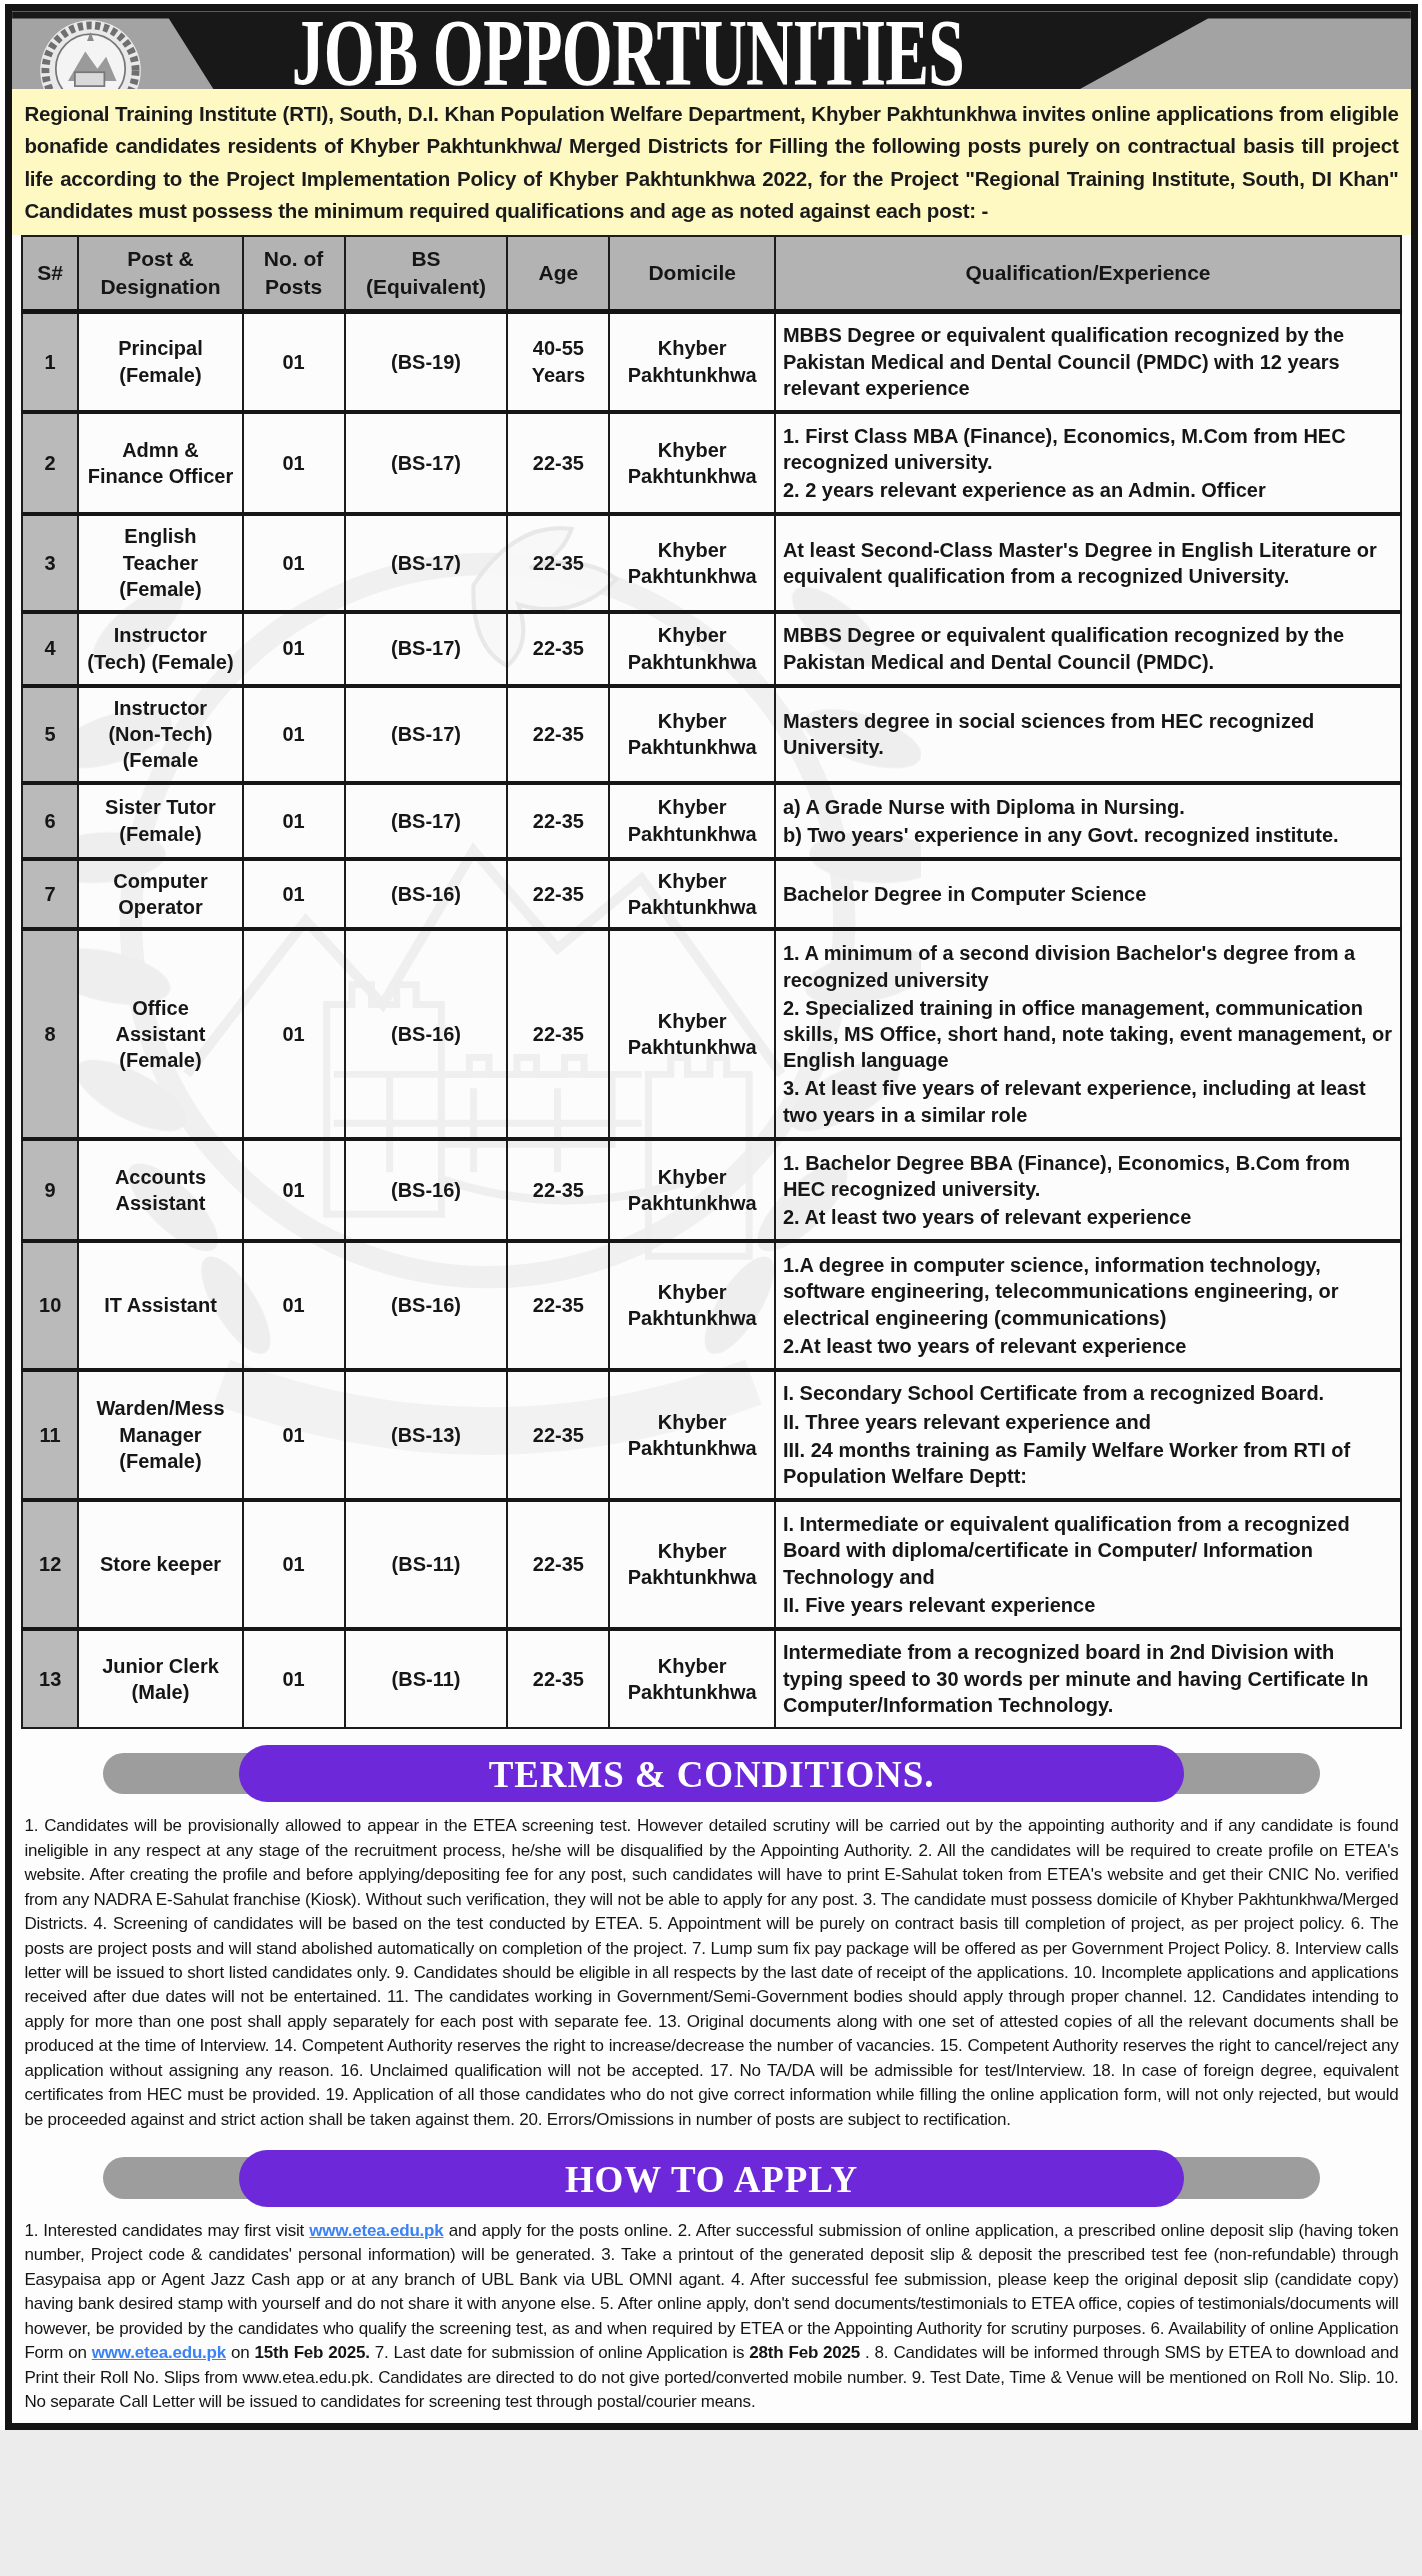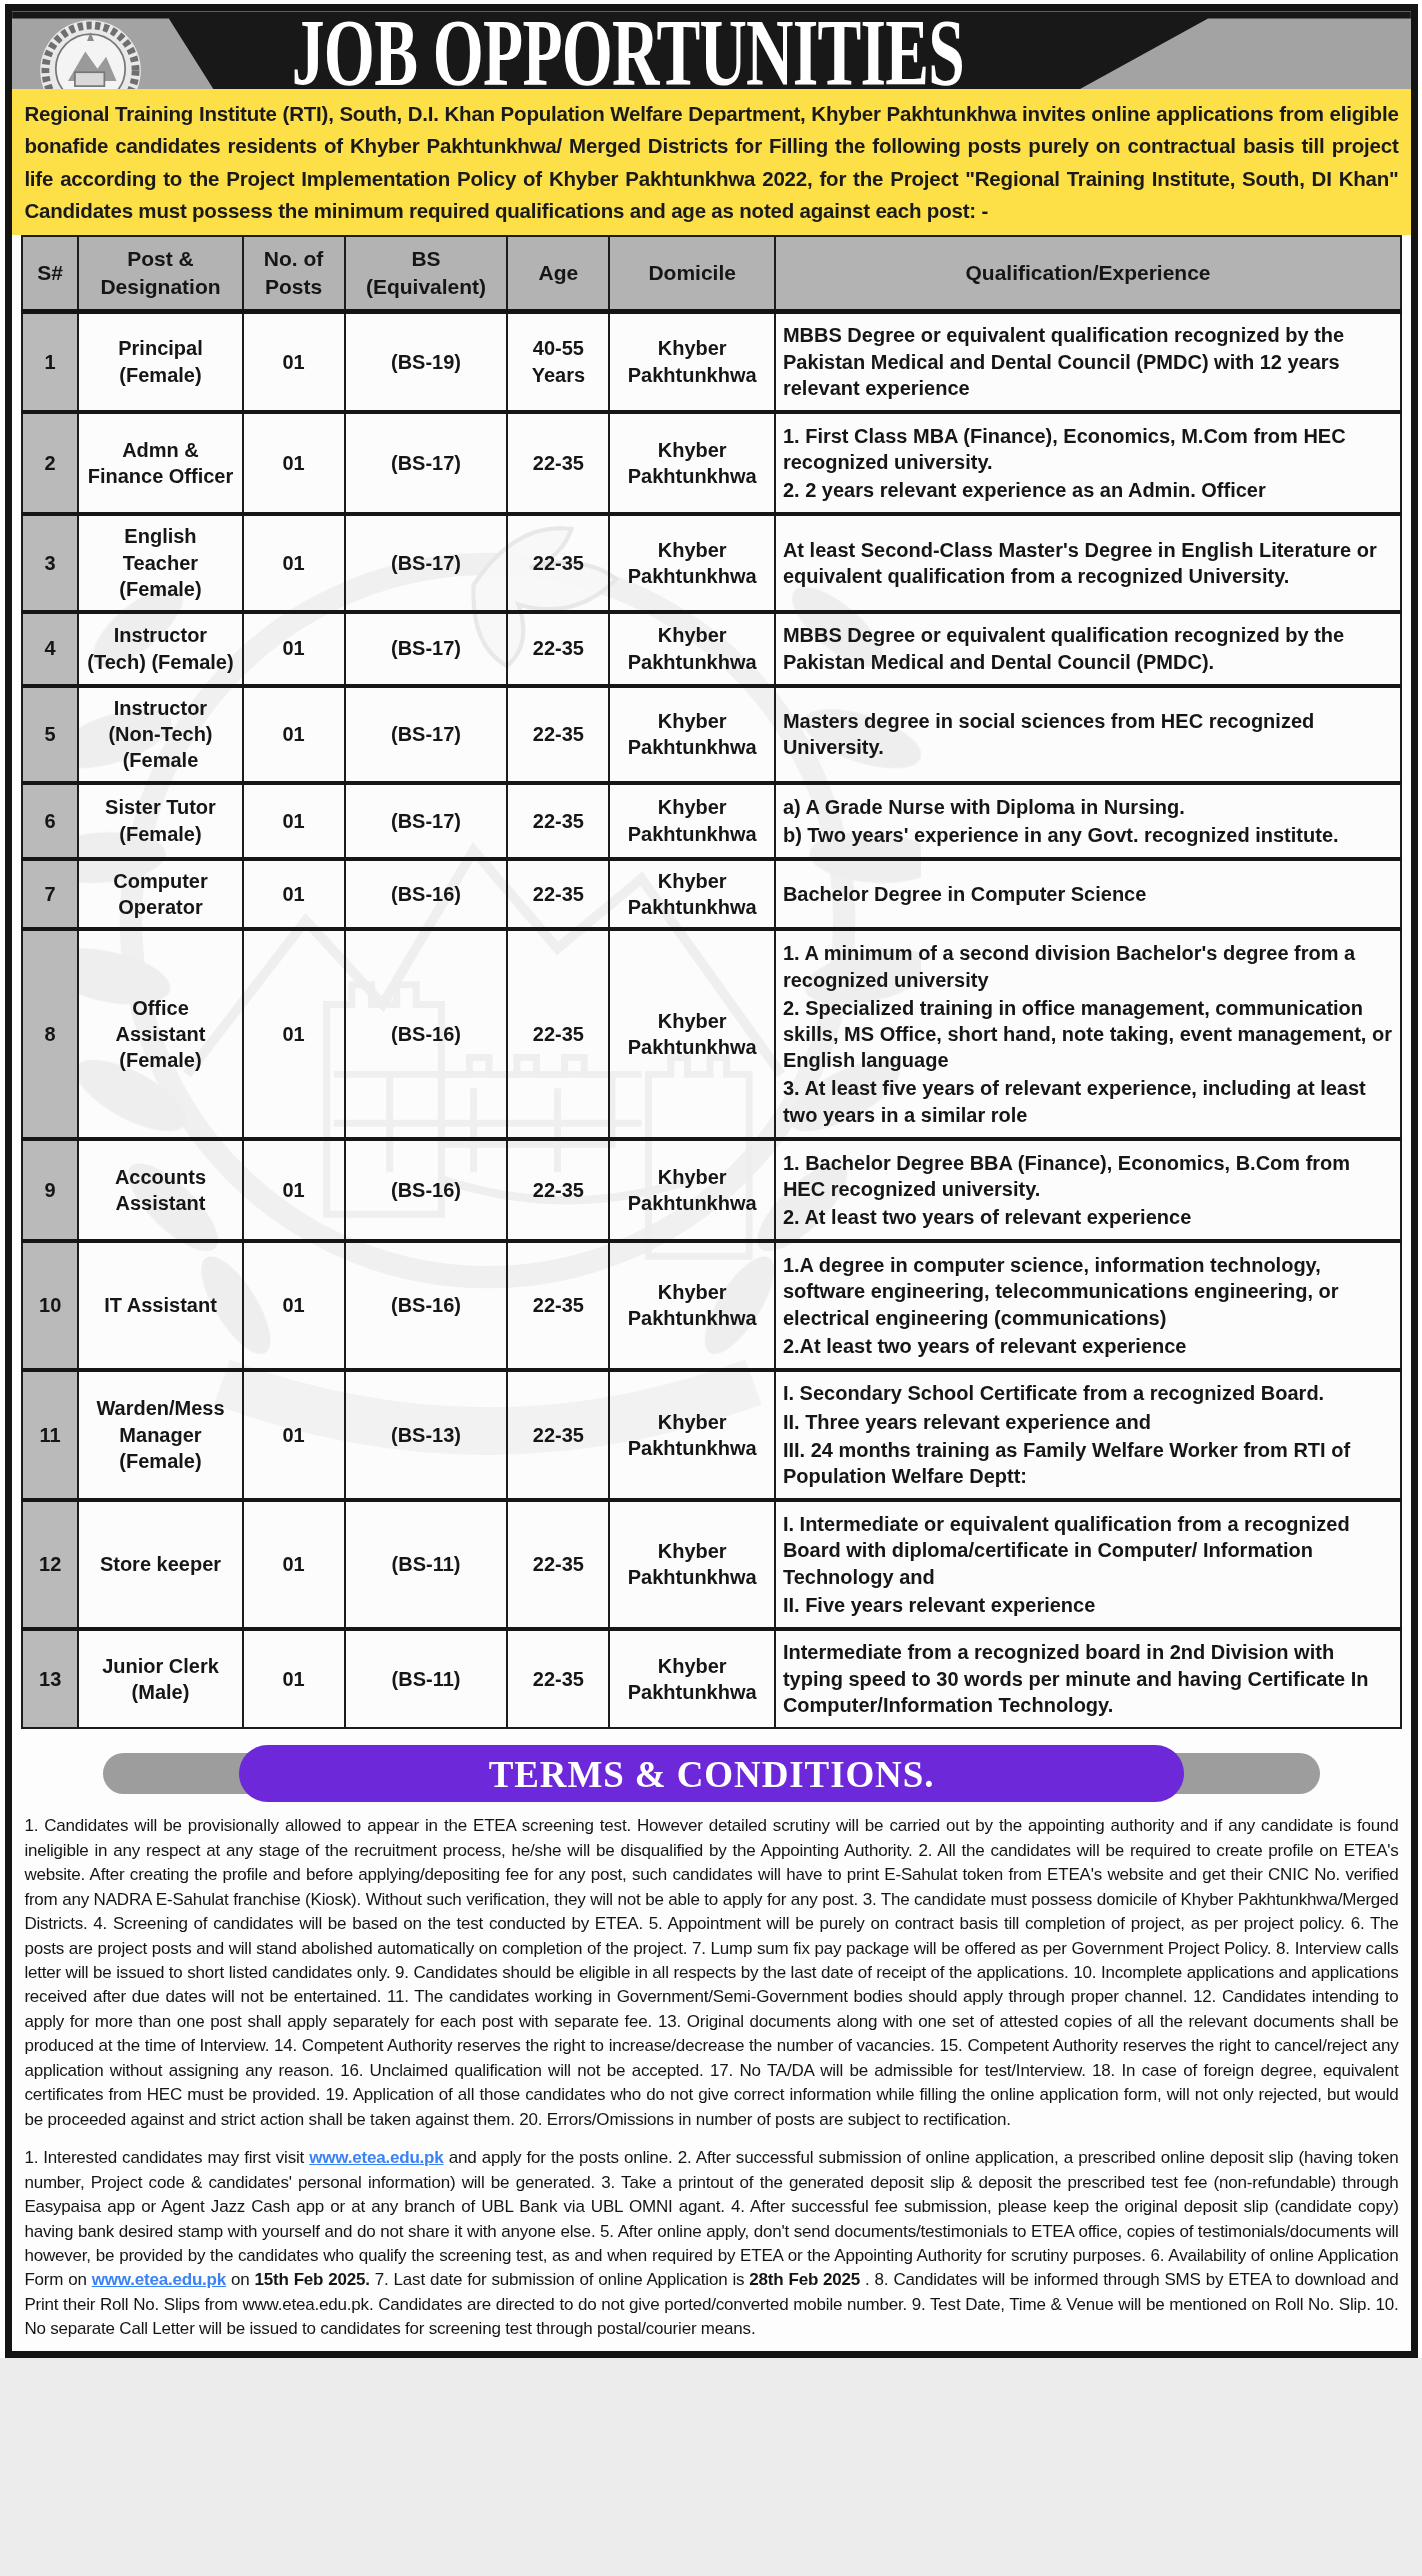--- a/index.html
+++ b/index.html
@@ -34,21 +34,21 @@
     font-weight:700; color:#fff; font-size:80px; line-height:1;
     transform:scale(0.82,1.18); letter-spacing:-0.9px; white-space:nowrap;
   }
   .logo { position:absolute; left:22.6px; top:3.5px; width:111px; height:111px; z-index:3; }
 
   
   .intro {
     padding:8.7px 12.2px 7px 12.2px;
     font-size:20.5px; font-weight:700; line-height:1.58;
     text-align:justify; letter-spacing:-0.2px; color:#1a1a1a;
-    background:#fde047;
+    background:#fef9c3;
   }
 
   
   .table-zone { position:relative; padding:0 8.7px 7px 8.7px; }
   table.jobs { width:100%; border-collapse:collapse; position:relative; z-index:2; }
   table.jobs th, table.jobs td { border:2.2px solid #1c1c1c; vertical-align:middle; }
   table.jobs thead th {
     background:var(--header-cell); font-size:21px; font-weight:700;
     padding:8.7px 5.2px; text-align:center; line-height:1.3;
     border-bottom:5.2px solid #141414;
@@ -333,18 +333,24 @@
     </div>
 
     <div class="pill-wrap">
       <div class="pill-gray"></div>
       <div class="pill-black">
         <span>TERMS &amp; CONDITIONS.</span>
       </div>
     </div>
     <p class="para">1. Candidates will be provisionally allowed to appear in the ETEA screening test. However detailed scrutiny will be carried out by the appointing authority and if any candidate is found ineligible in any respect at any stage of the recruitment process, he/she will be disqualified by the Appointing Authority. 2. All the candidates will be required to create profile on ETEA's website. After creating the profile and before applying/depositing fee for any post, such candidates will have to print E-Sahulat token from ETEA's website and get their CNIC No. verified from any NADRA E-Sahulat franchise (Kiosk). Without such verification, they will not be able to apply for any post. 3. The candidate must possess domicile of Khyber Pakhtunkhwa/Merged Districts. 4. Screening of candidates will be based on the test conducted by ETEA. 5. Appointment will be purely on contract basis till completion of project, as per project policy. 6. The posts are project posts and will stand abolished automatically on completion of the project. 7. Lump sum fix pay package will be offered as per Government Project Policy. 8. Interview calls letter will be issued to short listed candidates only. 9. Candidates should be eligible in all respects by the last date of receipt of the applications. 10. Incomplete applications and applications received after due dates will not be entertained. 11. The candidates working in Government/Semi-Government bodies should apply through proper channel. 12. Candidates intending to apply for more than one post shall apply separately for each post with separate fee. 13. Original documents along with one set of attested copies of all the relevant documents shall be produced at the time of Interview. 14. Competent Authority reserves the right to increase/decrease the number of vacancies. 15. Competent Authority reserves the right to cancel/reject any application without assigning any reason. 16. Unclaimed qualification will not be accepted. 17. No TA/DA will be admissible for test/Interview. 18. In case of foreign degree, equivalent certificates from HEC must be provided. 19. Application of all those candidates who do not give correct information while filling the online application form, will not only rejected, but would be proceeded against and strict action shall be taken against them. 20. Errors/Omissions in number of posts are subject to rectification.</p>
 
+    <div class="pill-wrap">
+      <div class="pill-gray"></div>
+      <div class="pill-black">
+        <span>HOW TO APPLY</span>
+      </div>
+    </div>
     <p class="para"><span>1. Interested candidates may first visit </span><a class="link" href="#">www.etea.edu.pk</a><span> and apply for the posts online. 2. After successful submission of online application, a prescribed online deposit slip (having token number, Project code &amp; candidates' personal information) will be generated. 3. Take a printout of the generated deposit slip &amp; deposit the prescribed test fee (non-refundable) through Easypaisa app or Agent Jazz Cash app or at any branch of UBL Bank via UBL OMNI agant. 4. After successful fee submission, please keep the original deposit slip (candidate copy) having bank desired stamp with yourself and do not share it with anyone else. 5. After online apply, don't send documents/testimonials to ETEA office, copies of testimonials/documents will however, be provided by the candidates who qualify the screening test, as and when required by ETEA or the Appointing Authority for scrutiny purposes. 6. Availability of online Application Form on </span><a class="link" href="#">www.etea.edu.pk</a><span> on </span><span class="b">15th Feb 2025.</span><span> 7. Last date for submission of online Application is </span><span class="b">28th Feb 2025</span><span> . 8. Candidates will be informed through SMS by ETEA to download and Print their Roll No. Slips from www.etea.edu.pk. Candidates are directed to do not give ported/converted mobile number. 9. Test Date, Time &amp; Venue will be mentioned on Roll No. Slip. 10. No separate Call Letter will be issued to candidates for screening test through postal/courier means.</span></p>
 
   </div>
 
 </div>
 
 
 </body></html>

